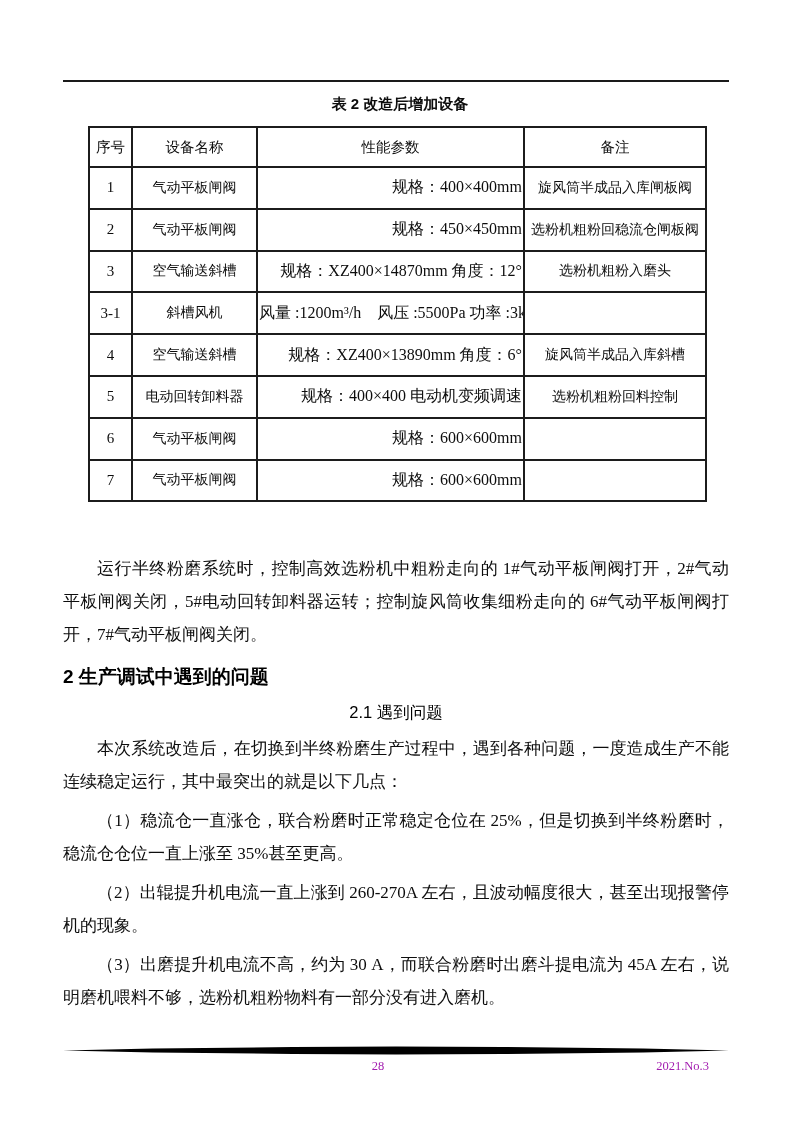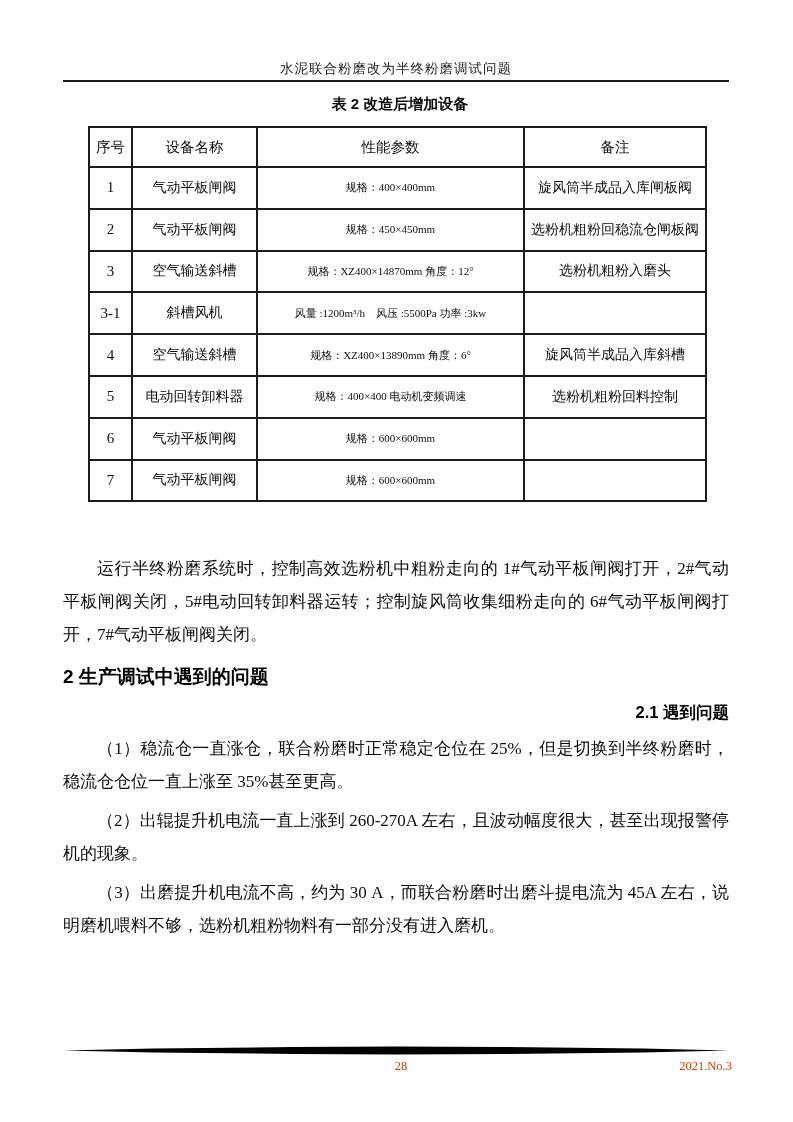--- a/index.html
+++ b/index.html
@@ -65,21 +65,21 @@
   }
   table.equip td.name, table.equip td.remark {
     font-family: "Liberation Sans", sans-serif;
     font-size: 14px;
     border-radius: 19px;
   }
   table.equip td.no {
     font-family: "Liberation Serif", serif;
     font-size: 15px;
   }
-  table.equip td.params { font-size: 11px; }
+  table.equip td.params { font-size: 16px; text-align: right; }
   .content {
     position: absolute;
     top: 552px; left: 63px; width: 666px;
     font-size: 17px;
     line-height: 33px;
     text-align: justify;
     color: #0d0d0d;
   }
   .content p.body-para { text-indent: 2em; }
   .content h2.sec {
@@ -89,53 +89,52 @@
     font-weight: bold;
     margin-top: 13px;
     margin-bottom: 6px;
     text-align: left;
     color: #000;
   }
   .content h3.subsec {
     font-family: "Liberation Sans", sans-serif;
     font-size: 16.5px;
     line-height: 24px;
-    font-weight: bold;
+    font-weight: normal;
     margin-top: 10px;
     margin-bottom: 8px;
-    text-align: right;
+    text-align: center;
     color: #000;
   }
   .content p.item { text-indent: 2em; margin-top: 6px; }
   .footer-bar {
     position: absolute;
     top: 1046px; left: 63px; width: 666px; height: 9px;
   }
   .footer-line {
     position: absolute;
-    top: 1059px; left: 68px; width: 666px; height: 18px;
+    top: 1059px; left: 45px; width: 666px; height: 18px;
     font-size: 12.5px;
-    color: #c2410c;
+    color: #a21caf;
   }
   .footer-page {
     position: absolute;
     left: 0; width: 100%;
     text-align: center;
   }
   .footer-issue {
     position: absolute;
     right: 2px; top: 0;
   }
 </style>
 </head>
 <body>
 
 <div class="page">
 
-  <div class="running-head">水泥联合粉磨改为半终粉磨调试问题</div>
   <div class="head-rule"></div>
 
   <div class="table-caption">表 2 改造后增加设备</div>
 
   <table class="equip">
     <colgroup>
       <col class="c-no">
         <col class="c-name">
         <col class="c-param">
         <col class="c-rem">
@@ -197,20 +196,21 @@
         <td class="params">规格：600×600mm</td>
         <td class="remark"></td>
       </tr>
     </tbody>
   </table>
 
   <div class="content">
     <p class="body-para">运行半终粉磨系统时，控制高效选粉机中粗粉走向的 1#气动平板闸阀打开，2#气动平板闸阀关闭，5#电动回转卸料器运转；控制旋风筒收集细粉走向的 6#气动平板闸阀打开，7#气动平板闸阀关闭。</p>
     <h2 class="sec">2 生产调试中遇到的问题</h2>
     <h3 class="subsec">2.1 遇到问题</h3>
+    <p class="body-para">本次系统改造后，在切换到半终粉磨生产过程中，遇到各种问题，一度造成生产不能连续稳定运行，其中最突出的就是以下几点：</p>
     <p class="item">（1）稳流仓一直涨仓，联合粉磨时正常稳定仓位在 25%，但是切换到半终粉磨时，稳流仓仓位一直上涨至 35%甚至更高。</p>
     <p class="item">（2）出辊提升机电流一直上涨到 260-270A 左右，且波动幅度很大，甚至出现报警停机的现象。</p>
     <p class="item">（3）出磨提升机电流不高，约为 30 A，而联合粉磨时出磨斗提电流为 45A 左右，说明磨机喂料不够，选粉机粗粉物料有一部分没有进入磨机。</p>
   </div>
 
   <svg class="footer-bar" viewBox="0 0 666 9" preserveAspectRatio="none">
     <polygon points="0,4.5 90,2.5 230,1 333,0.5 440,1 580,2.5 666,4.5 580,6.5 440,8 333,8.5 230,8 90,6.5" fill="#000000"></polygon>
   </svg>
 
   <div class="footer-line">

